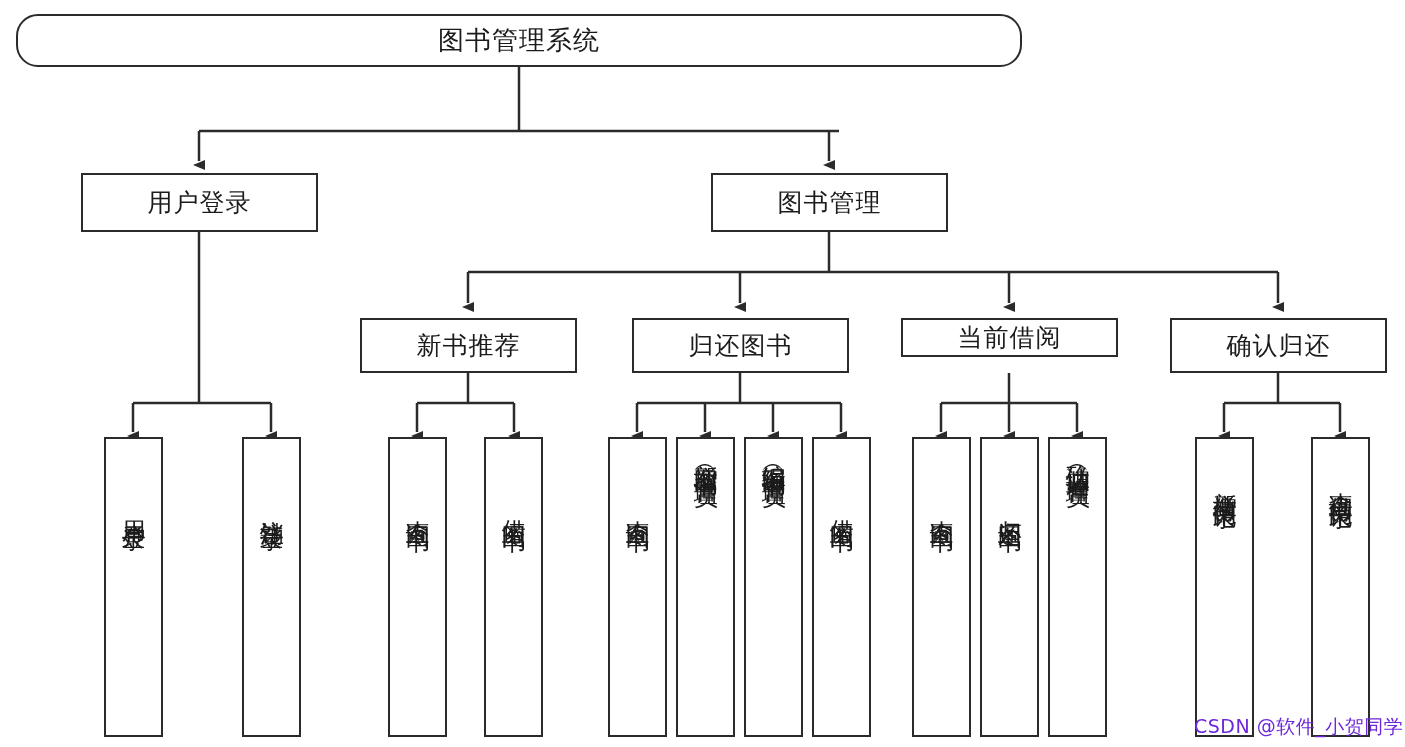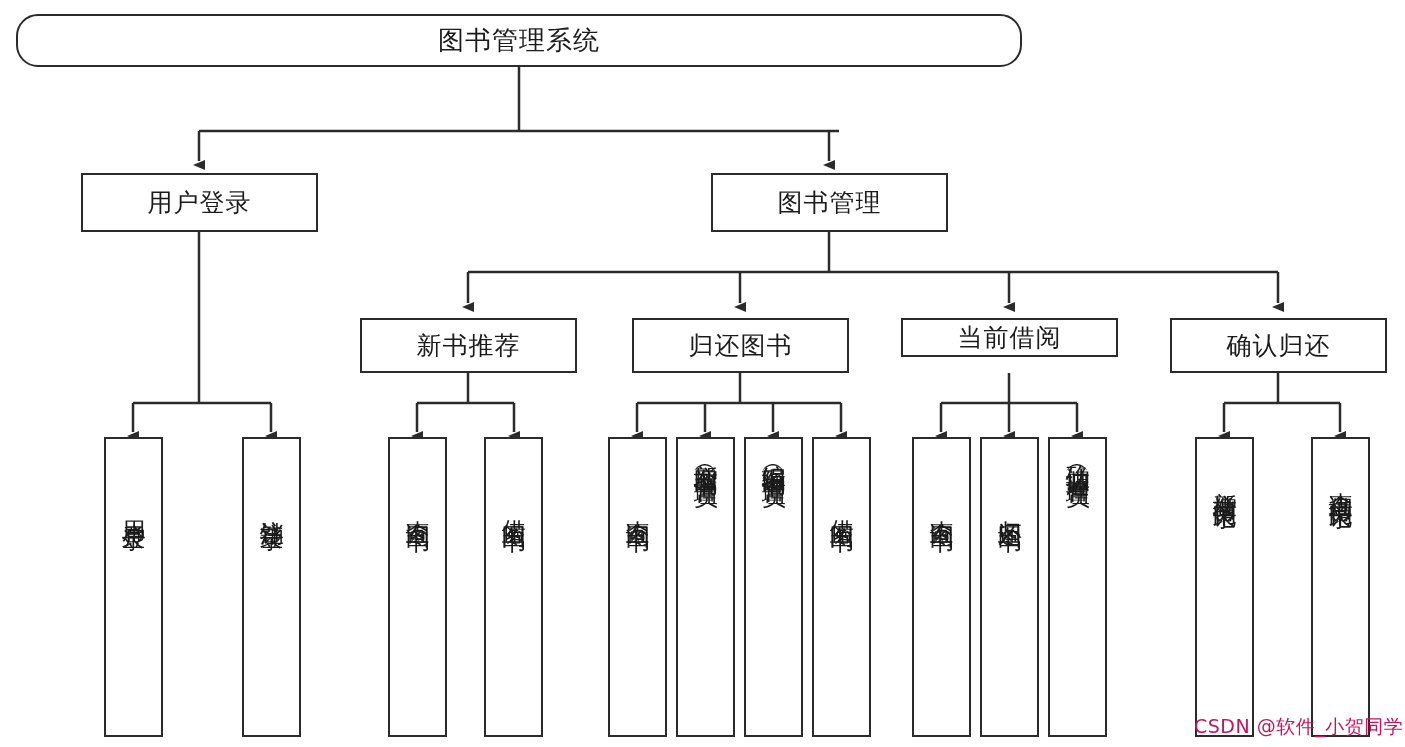--- a/index.html
+++ b/index.html
@@ -54,21 +54,21 @@
     text-orientation: upright;
     font-size: 24px;
     line-height: 1.18;
     letter-spacing: 3px;
     white-space: nowrap;
     color: #1b1b1b;
   }
   .watermark {
     position: absolute;
     font-size: 19px;
-    color: #be185d;
+    color: #6d28d9;
     white-space: nowrap;
     letter-spacing: 0.5px;
   }
 </style>
 </head>
 <body>
 
 <div id="canvas">
 
   <svg class="edges" viewBox="0 0 1405 747">

